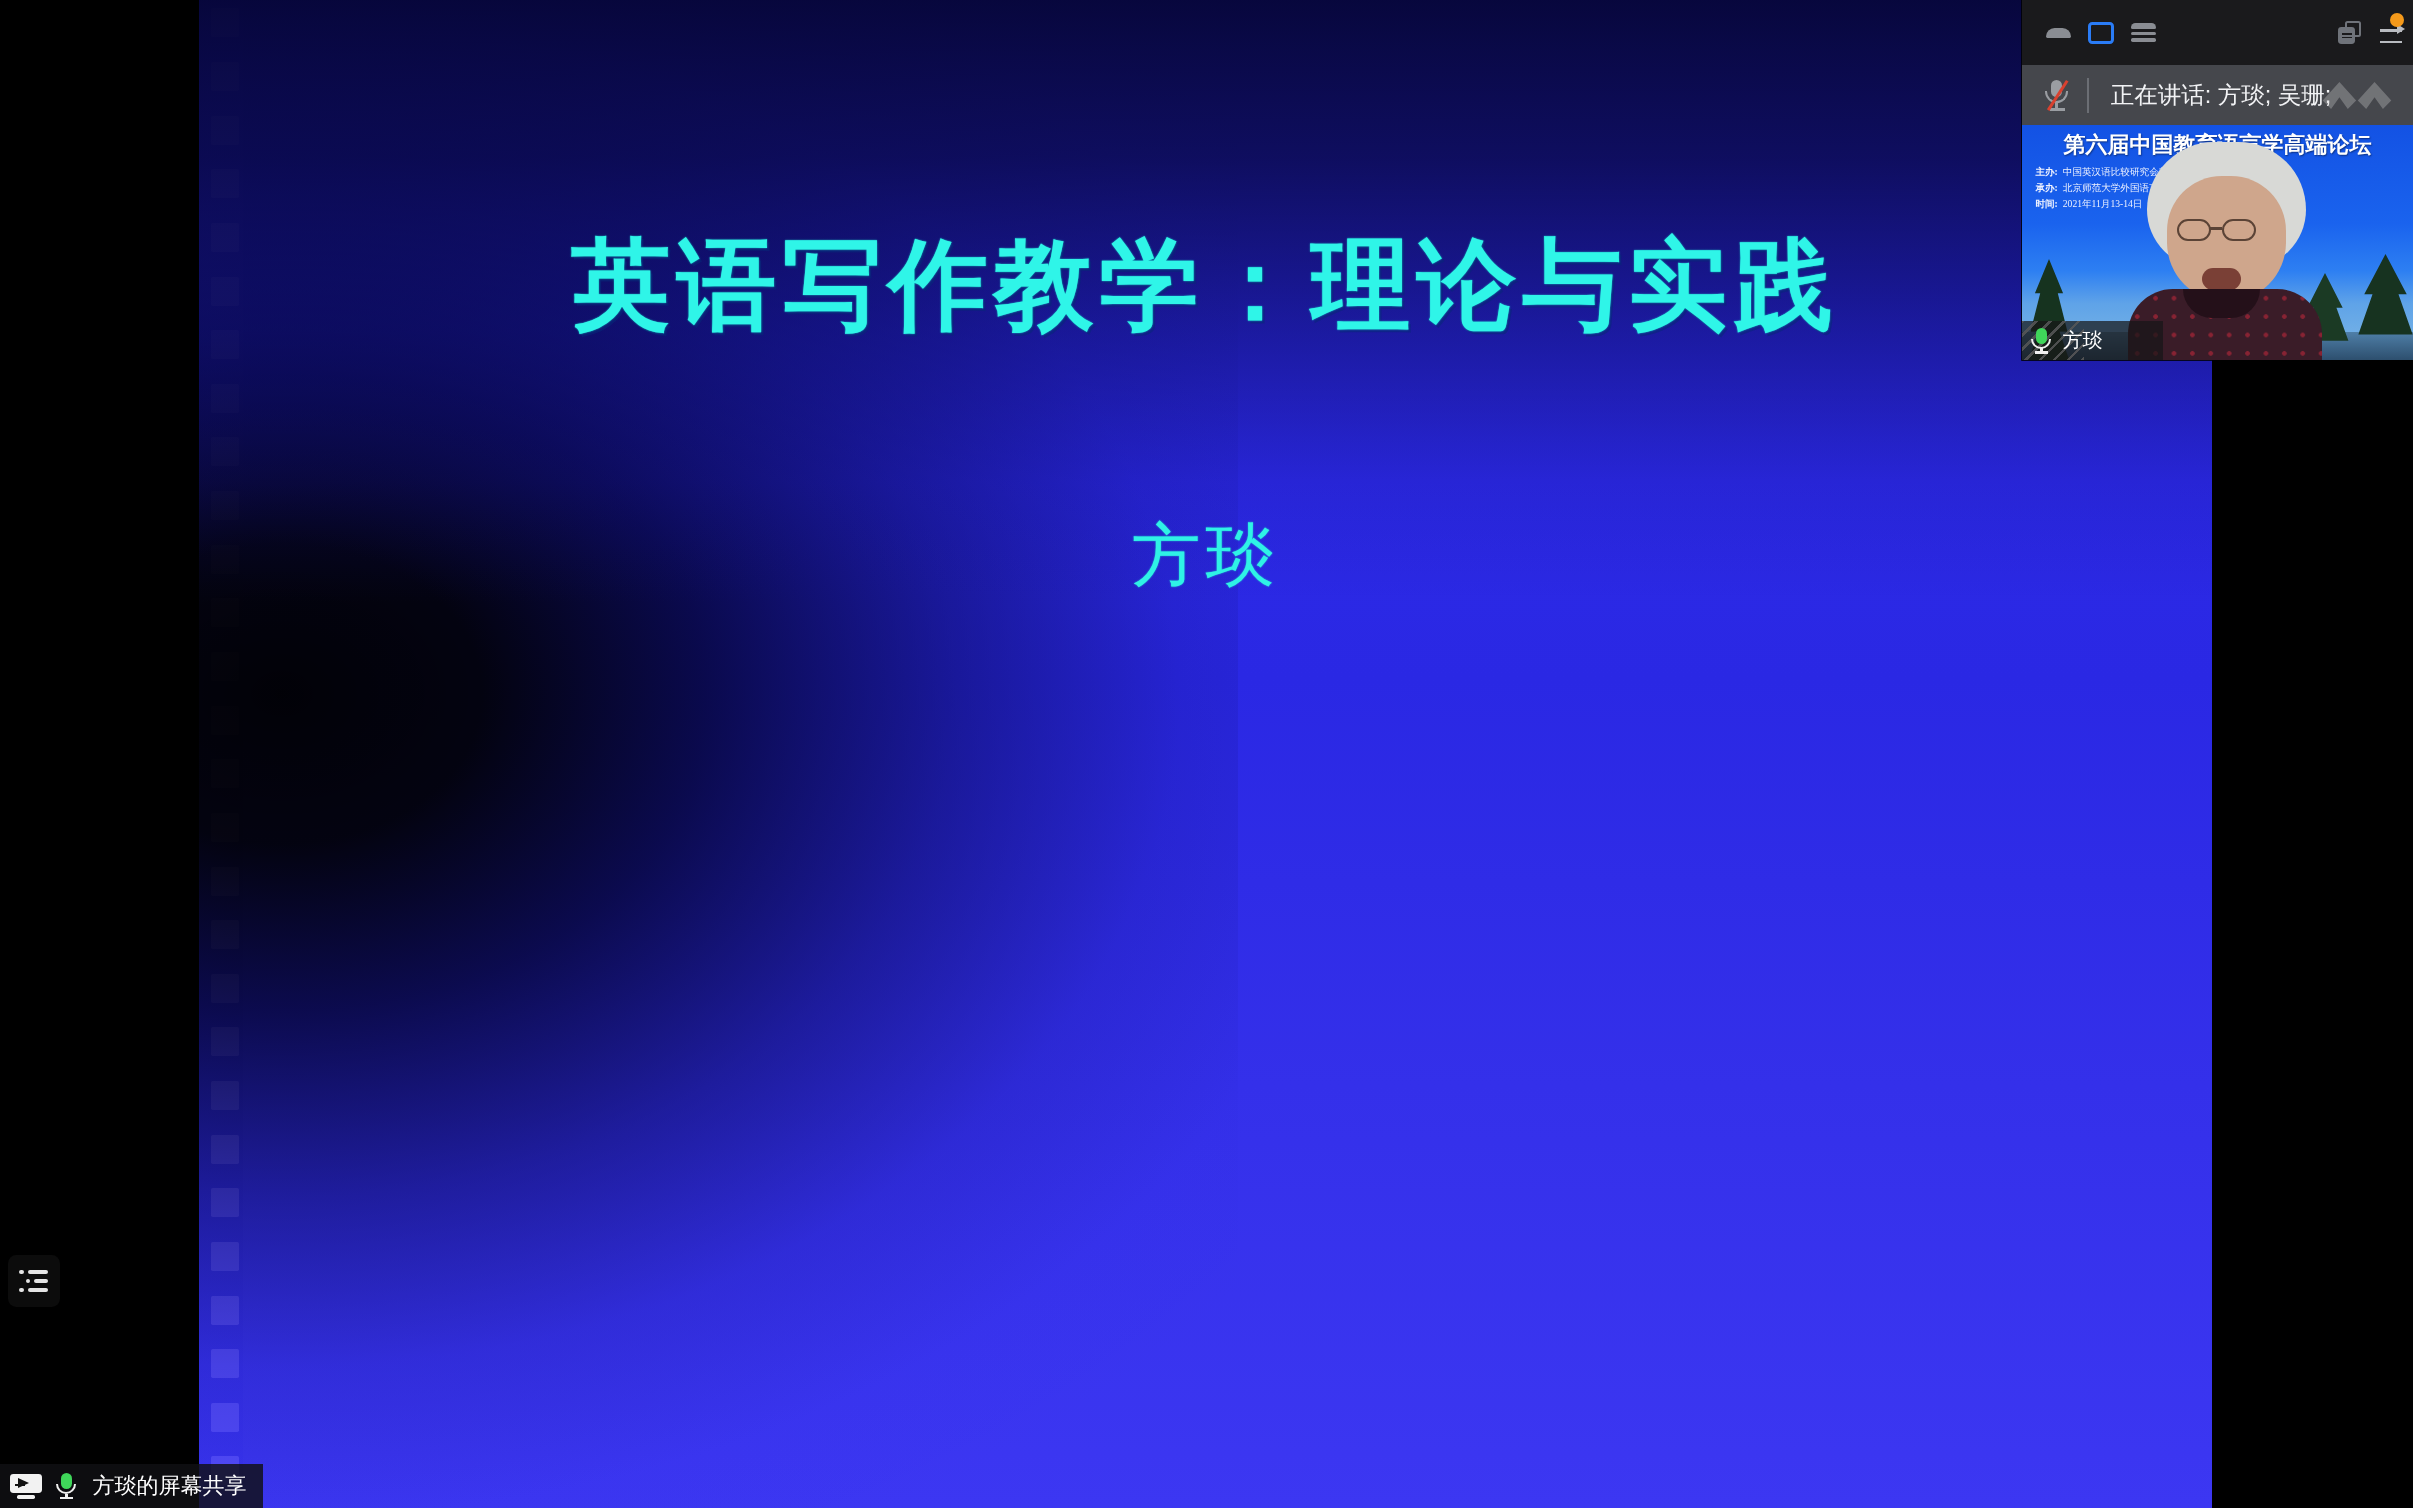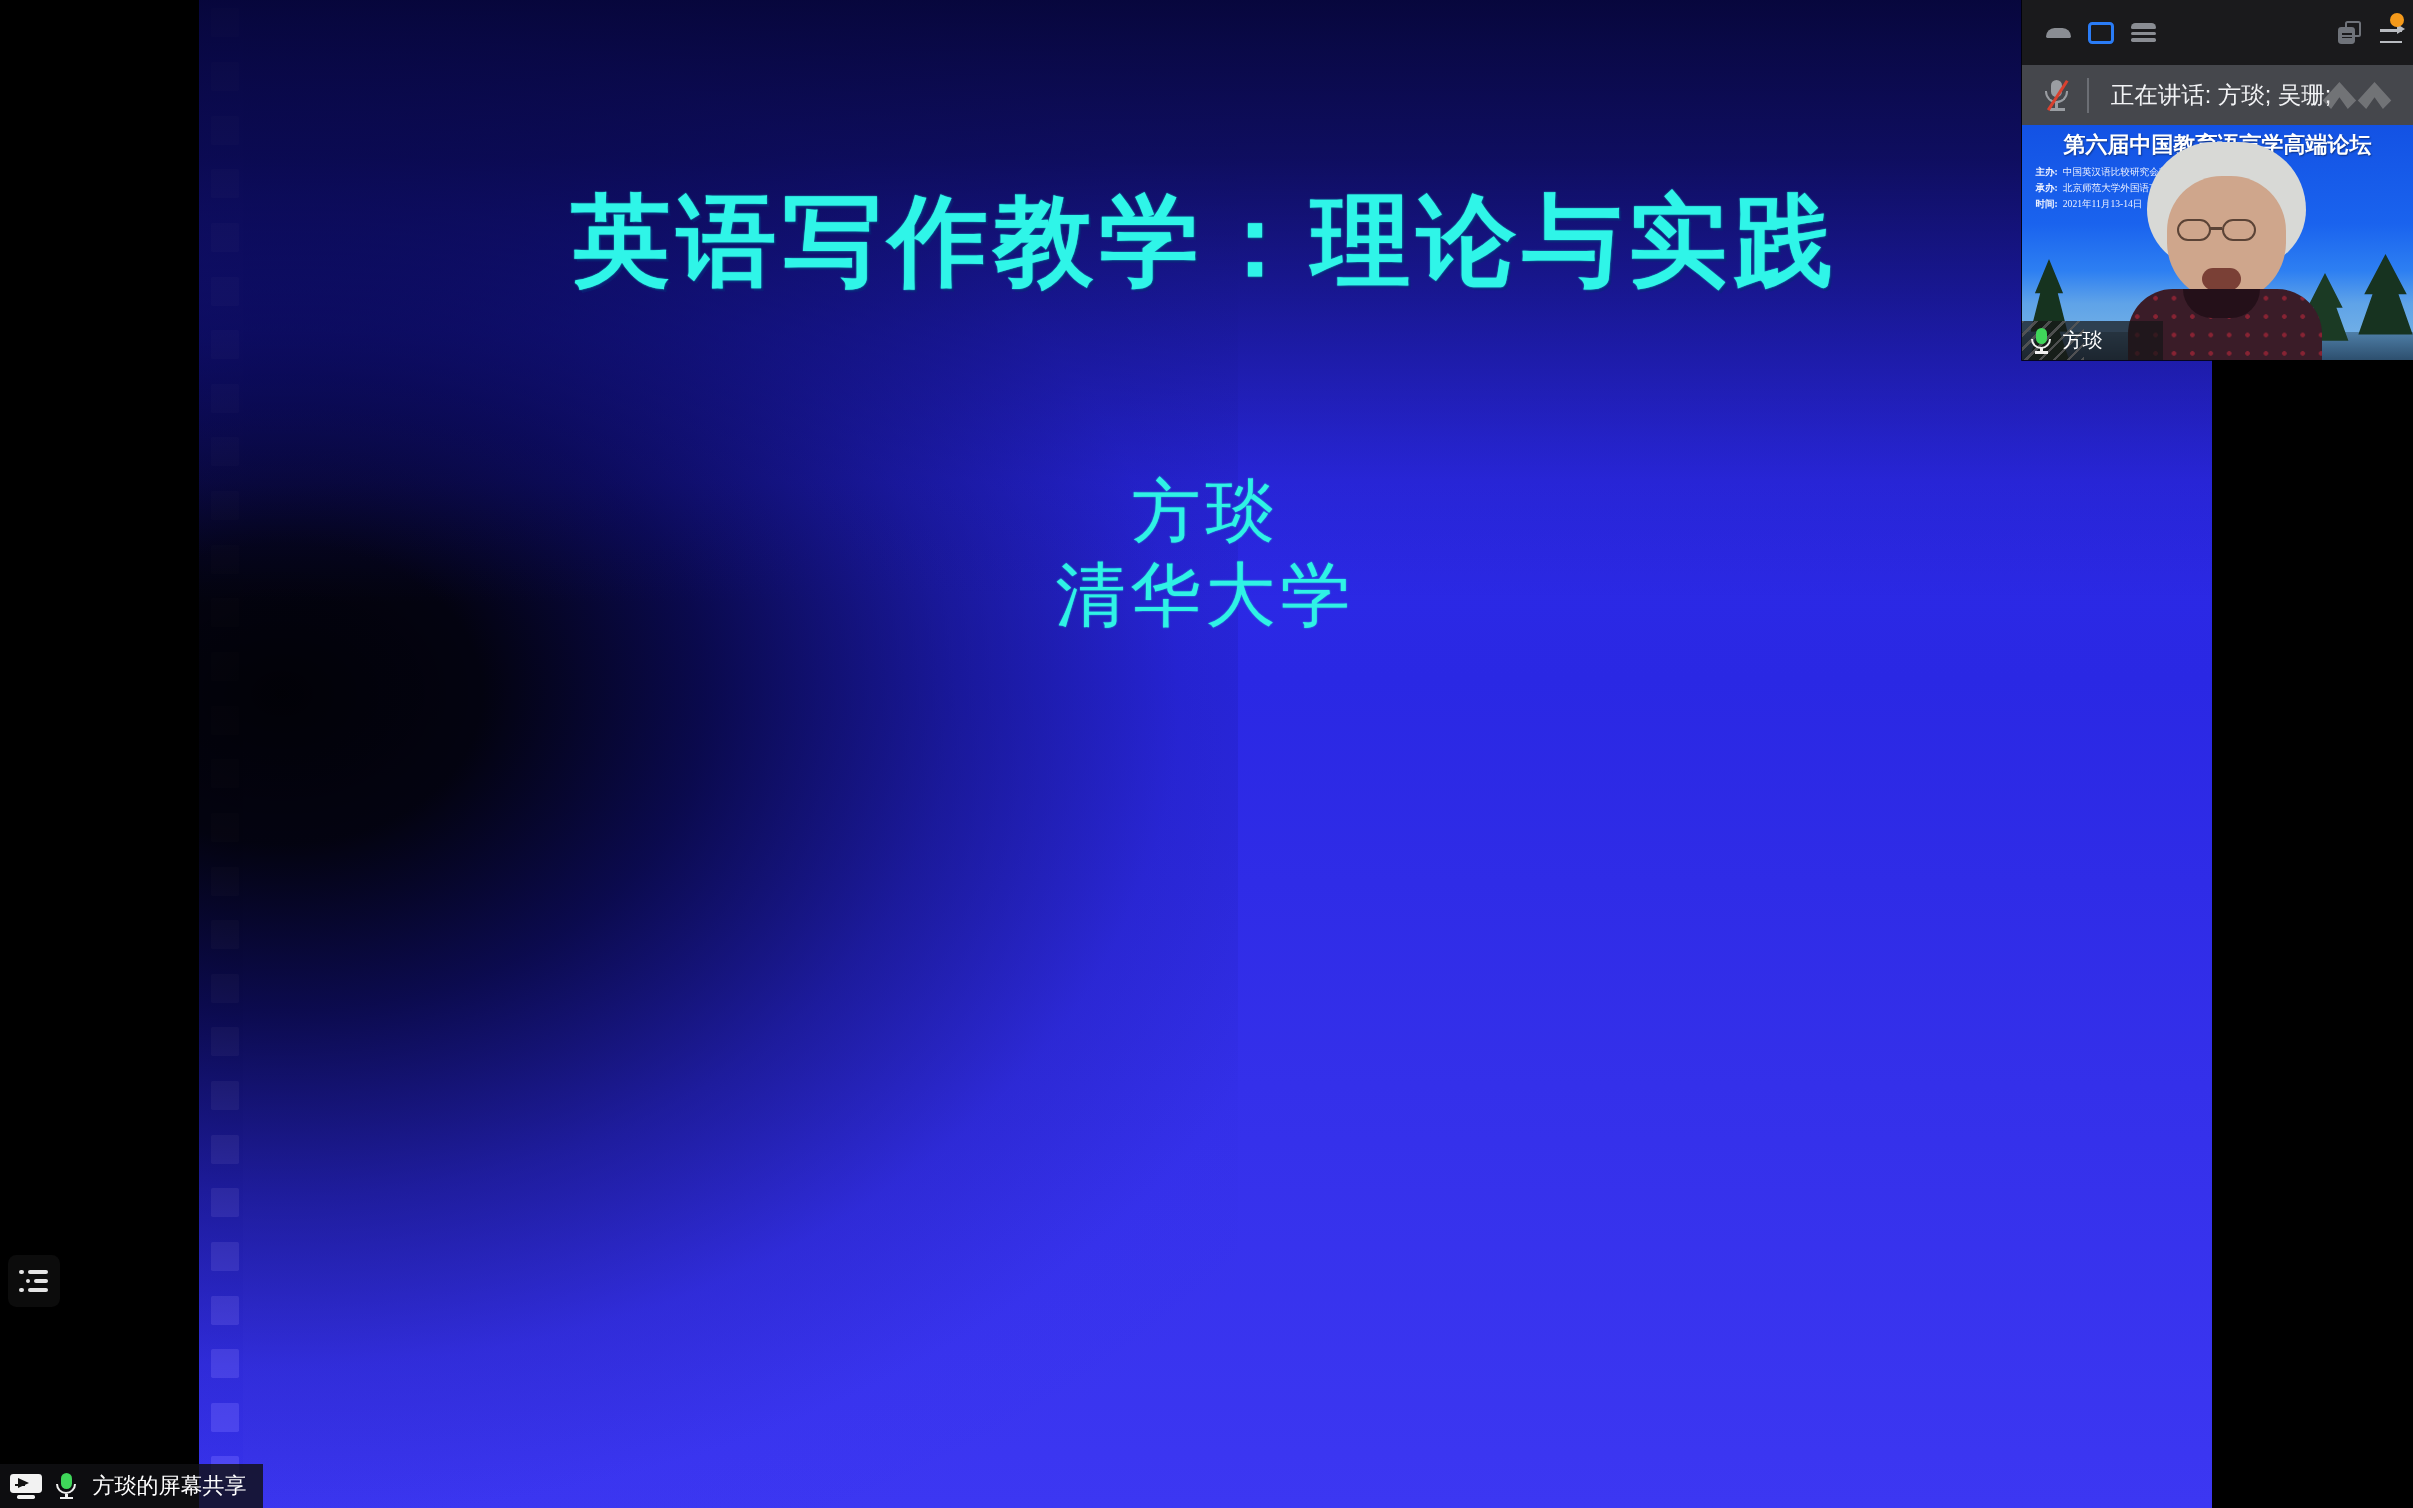--- a/index.html
+++ b/index.html
@@ -53,21 +53,21 @@
     background:rgba(92,84,255,0.78);
     border-radius:1.7px;
   }
   
   .leftcol{
     position:absolute; left:0; top:0; width:44px; height:1508px;
     background:linear-gradient(to bottom,#3b35f4 0%,#2a27dd 50%,#3a35f2 100%);
   }
 
   
-  .slide-text { position:absolute; inset:0; }
+  .slide-text { position:absolute; inset:0;margin-top:44px; }
   .slide-title{
     position:absolute; left:0; top:176px; width:2013px;
     text-align:center;
     font-family:"DejaVu Serif","Liberation Serif",serif;
     font-weight:700;
     font-size:99px;
     letter-spacing:6.7px;
     color:#2ff5e8;
     text-shadow: 0 0 1.7px #1fe0d6, 2.5px 2.5px 0 rgba(8,40,120,0.55);
     white-space:nowrap;
@@ -305,21 +305,20 @@
         <i style="top: 1456px;"></i>
       </div>
     <div class="slide-dark"></div>
     <div class="slide-topdark"></div>
 
     <div class="slide-text">
       <div class="slide-title">英语写作教学：理论与实践</div>
 
       <div class="name-block block1">
         <div class="nm">方琰</div>
-        <div class="nm u">清华大学</div>
       </div>
 
       <div class="name-block block2">
       </div>
     </div>
   </div>
 
   <div class="outline-btn">
     <div class="ol">
       <i>

